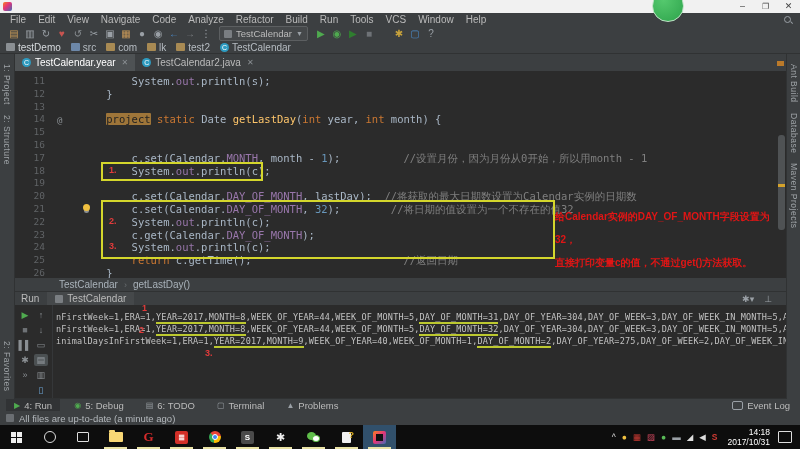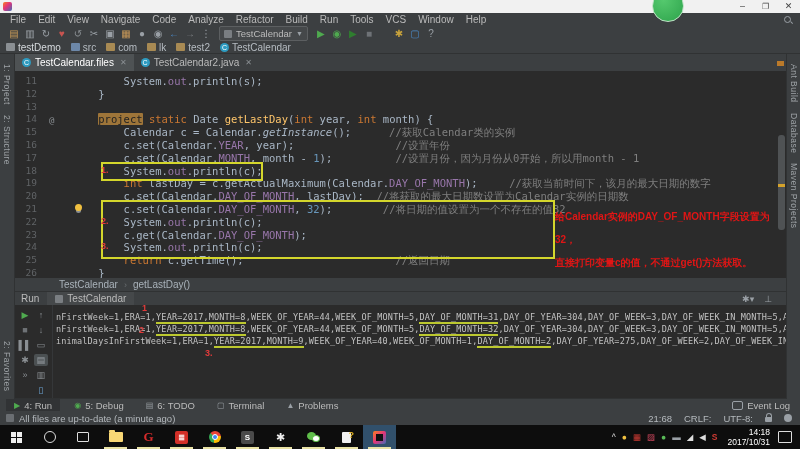--- a/index.html
+++ b/index.html
@@ -53,21 +53,21 @@
   #tabbar{position:absolute;left:15px;top:54px;width:771px;height:17px;background:#3c3f41;
           border-bottom:1px solid #2a2c2d;display:flex;align-items:flex-end}
   .tab{height:17px;display:flex;align-items:center;gap:4px;padding:0 7px;font-size:10px;color:#bbb}
   .tab.active{background:#4e5254;color:#fff}
   .tab .classicon{width:9px;height:9px;border-radius:50%;background:#2e9bc0;color:#fff;font-size:7px;
                   line-height:9px;text-align:center;flex:none}
   .tab .x{color:#8a8f93;font-size:8px;margin-left:2px}
   #stripe-warn{position:absolute;left:777px;top:61px;width:7px;height:5px;background:#bb7a2a;z-index:3}
   
   #editor{position:absolute;left:15px;top:71px;width:771px;height:207px;background:#2b2b2b;overflow:hidden}
-  #code-lines{position:absolute;left:0;top:4px;right:0}
+  #code-lines{position:absolute;left:8px;top:4px;right:0}
   .cl{position:relative;display:flex;height:12.8px;line-height:12.8px;white-space:pre;
       font-family:"DejaVu Sans Mono",monospace;font-size:10.5px;color:#a9b7c6}
   .ln{width:22px;flex:none;text-align:right;color:#606366;font-size:9.5px}
   .gut{width:36px;flex:none;position:relative}
   .kw{color:#cc7832}.sf{color:#9876aa;}.sm{font-style:italic}
   .md{color:#ffc66b}.cm{color:#7f7f7f}.num{color:#6897bb}
   .hl{background:#9e7539;color:#222;border-radius:1px}
   .mark{position:absolute;left:86px;top:0;color:#e23b3b;font:bold 9px "Liberation Sans",sans-serif;z-index:4}
   .g-override{position:absolute;left:12px;top:1px;color:#8a8f93;font-size:9px}
   .g-bulb{position:absolute;left:38px;top:1px;width:7px;height:7px;border-radius:50%;background:#f0c040;
@@ -262,42 +262,42 @@
   </div>
   <div id="rightstrip" class="strip">
       <div class="vlab">Ant Build</div>
       <div class="vlab">Database</div>
       <div class="vlab">Maven Projects</div>
     </div>
 
   <div id="tabbar">
       <span class="tab active">
         <span class="classicon">C</span>
-        <span>TestCalendar.files</span>
+        <span>TestCalendar.year</span>
         <span class="x">✕</span>
       </span>
       <span class="tab">
         <span class="classicon">C</span>
         <span>TestCalendar2.java</span>
         <span class="x">✕</span>
       </span>
     </div>
   <div id="stripe-warn"></div>
 
   <div id="editor">
     <div id="code-lines">
         <div class="cl"><span class="ln">11</span><span class="gut"></span><span><span>        System.</span><span class="sf">out</span><span>.println(s);</span></span></div>
         <div class="cl"><span class="ln">12</span><span class="gut"></span><span><span>    }</span></span></div>
         <div class="cl"><span class="ln">13</span><span class="gut"></span><span></span></div>
         <div class="cl"><span class="ln">14</span><span class="gut"><span class="g-override">@</span></span><span><span>    </span><span class="kw hl">project</span><span> </span><span class="kw">static</span><span> Date </span><span class="md">getLastDay</span><span>(</span><span class="kw">int</span><span> year, </span><span class="kw">int</span><span> month) {</span></span></div>
-        <div class="cl"><span class="ln">15</span><span class="gut"></span><span><span>        Calendar c = Calendar.</span><span class="sm">getInstance</span><span>();</span><span class="cm">      //获取Calendar类的实例</span></span></div>
-        <div class="cl"><span class="ln">16</span><span class="gut"></span><span><span>        c.set(Calendar.</span><span class="sf">YEAR</span><span>, year);</span><span class="cm">                //设置年份</span></span></div>
+        <div class="cl"><span class="ln">15</span><span class="gut"></span></div>
+        <div class="cl"><span class="ln">16</span><span class="gut"></span></div>
         <div class="cl"><span class="ln">17</span><span class="gut"></span><span><span>        c.set(Calendar.</span><span class="sf">MONTH</span><span>, month - </span><span class="num">1</span><span>);</span><span class="cm">          //设置月份，因为月份从0开始，所以用month - 1</span></span></div>
         <div class="cl"><span class="ln">18</span><span class="gut"></span><span><span>        System.</span><span class="sf">out</span><span>.println(c);</span></span><span class="mark">1.</span></div>
-        <div class="cl"><span class="ln">19</span><span class="gut"></span><span><span>        </span><span class="kw">int</span><span> lastDay = c.getActualMaximum(Calendar.</span><span class="sf">DAY_OF_MONTH</span><span>);</span><span class="cm">     //获取当前时间下，该月的最大日期的数字</span></span></div>
+        <div class="cl"><span class="ln">19</span><span class="gut"></span></div>
         <div class="cl"><span class="ln">20</span><span class="gut"></span><span><span>        c.set(Calendar.</span><span class="sf">DAY_OF_MONTH</span><span>, lastDay);</span><span class="cm">  //将获取的最大日期数设置为Calendar实例的日期数</span></span></div>
         <div class="cl"><span class="ln">21</span><span class="gut"><span class="g-bulb"></span></span><span><span>        c.set(Calendar.</span><span class="sf">DAY_OF_MONTH</span><span>, </span><span class="num">32</span><span>);</span><span class="cm">        //将日期的值设置为一个不存在的值32</span></span></div>
         <div class="cl"><span class="ln">22</span><span class="gut"></span><span><span>        System.</span><span class="sf">out</span><span>.println(c);</span></span><span class="mark">2.</span></div>
         <div class="cl"><span class="ln">23</span><span class="gut"></span><span><span>        c.get(Calendar.</span><span class="sf">DAY_OF_MONTH</span><span>);</span></span></div>
         <div class="cl"><span class="ln">24</span><span class="gut"></span><span><span>        System.</span><span class="sf">out</span><span>.println(c);</span></span><span class="mark">3.</span></div>
         <div class="cl"><span class="ln">25</span><span class="gut"></span><span><span>        </span><span class="kw">return</span><span> c.getTime();</span><span class="cm">                        //返回日期</span></span></div>
         <div class="cl"><span class="ln">26</span><span class="gut"></span><span><span>    }</span></span></div>
       </div>
     <div id="box1" class="ybox"></div>
     <div id="box2" class="ybox"></div>
@@ -378,27 +378,20 @@
       </span>
     <span id="eventlog">
       <span class="bub"></span>
       <span>Event Log</span>
     </span>
   </div>
 
   <div id="statusbar">
     <span class="sic"></span>
     <span>All files are up-to-date (a minute ago)</span>
-    <span class="right">
-      <span>21:68</span>
-      <span>CRLF:</span>
-      <span>UTF-8:</span>
-      <span class="lock"></span>
-      <span class="hector"></span>
-    </span>
   </div>
 
   <div id="taskbar">
     <span id="tb-apps" style="display:flex">
         <span class="tb-slot">
           <span class="winlogo">
             <i></i>
             <i></i>
             <i></i>
             <i></i>

